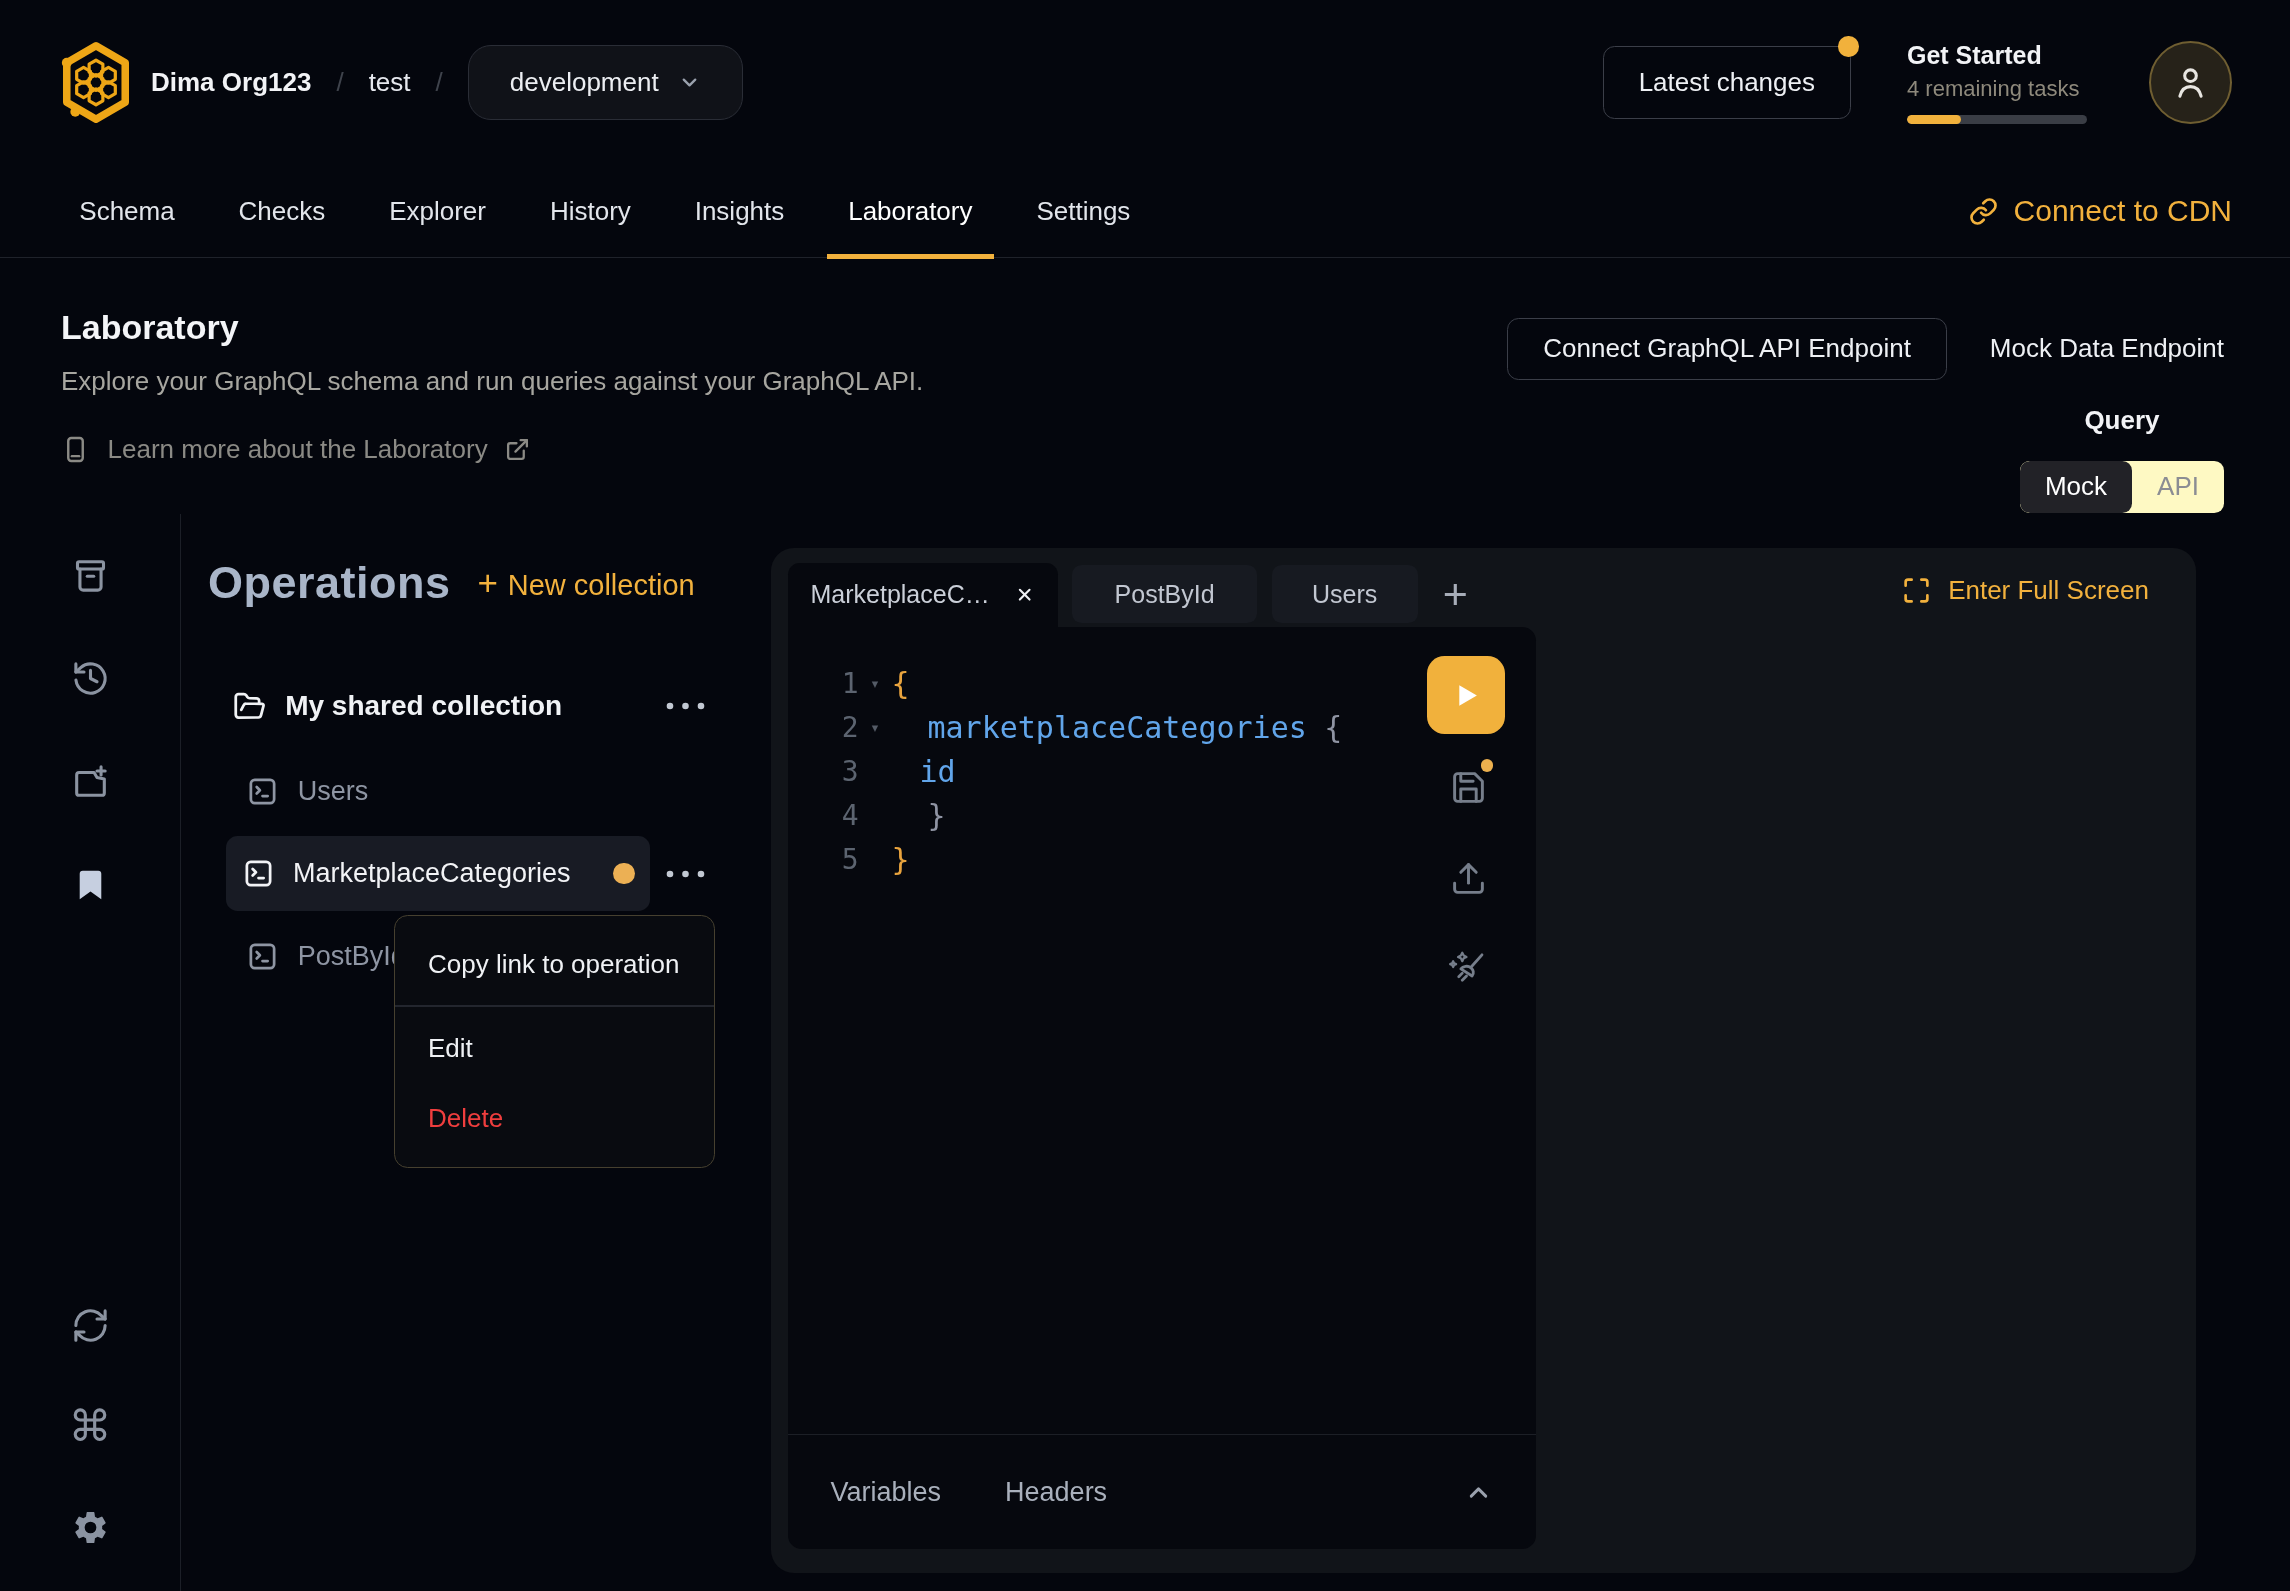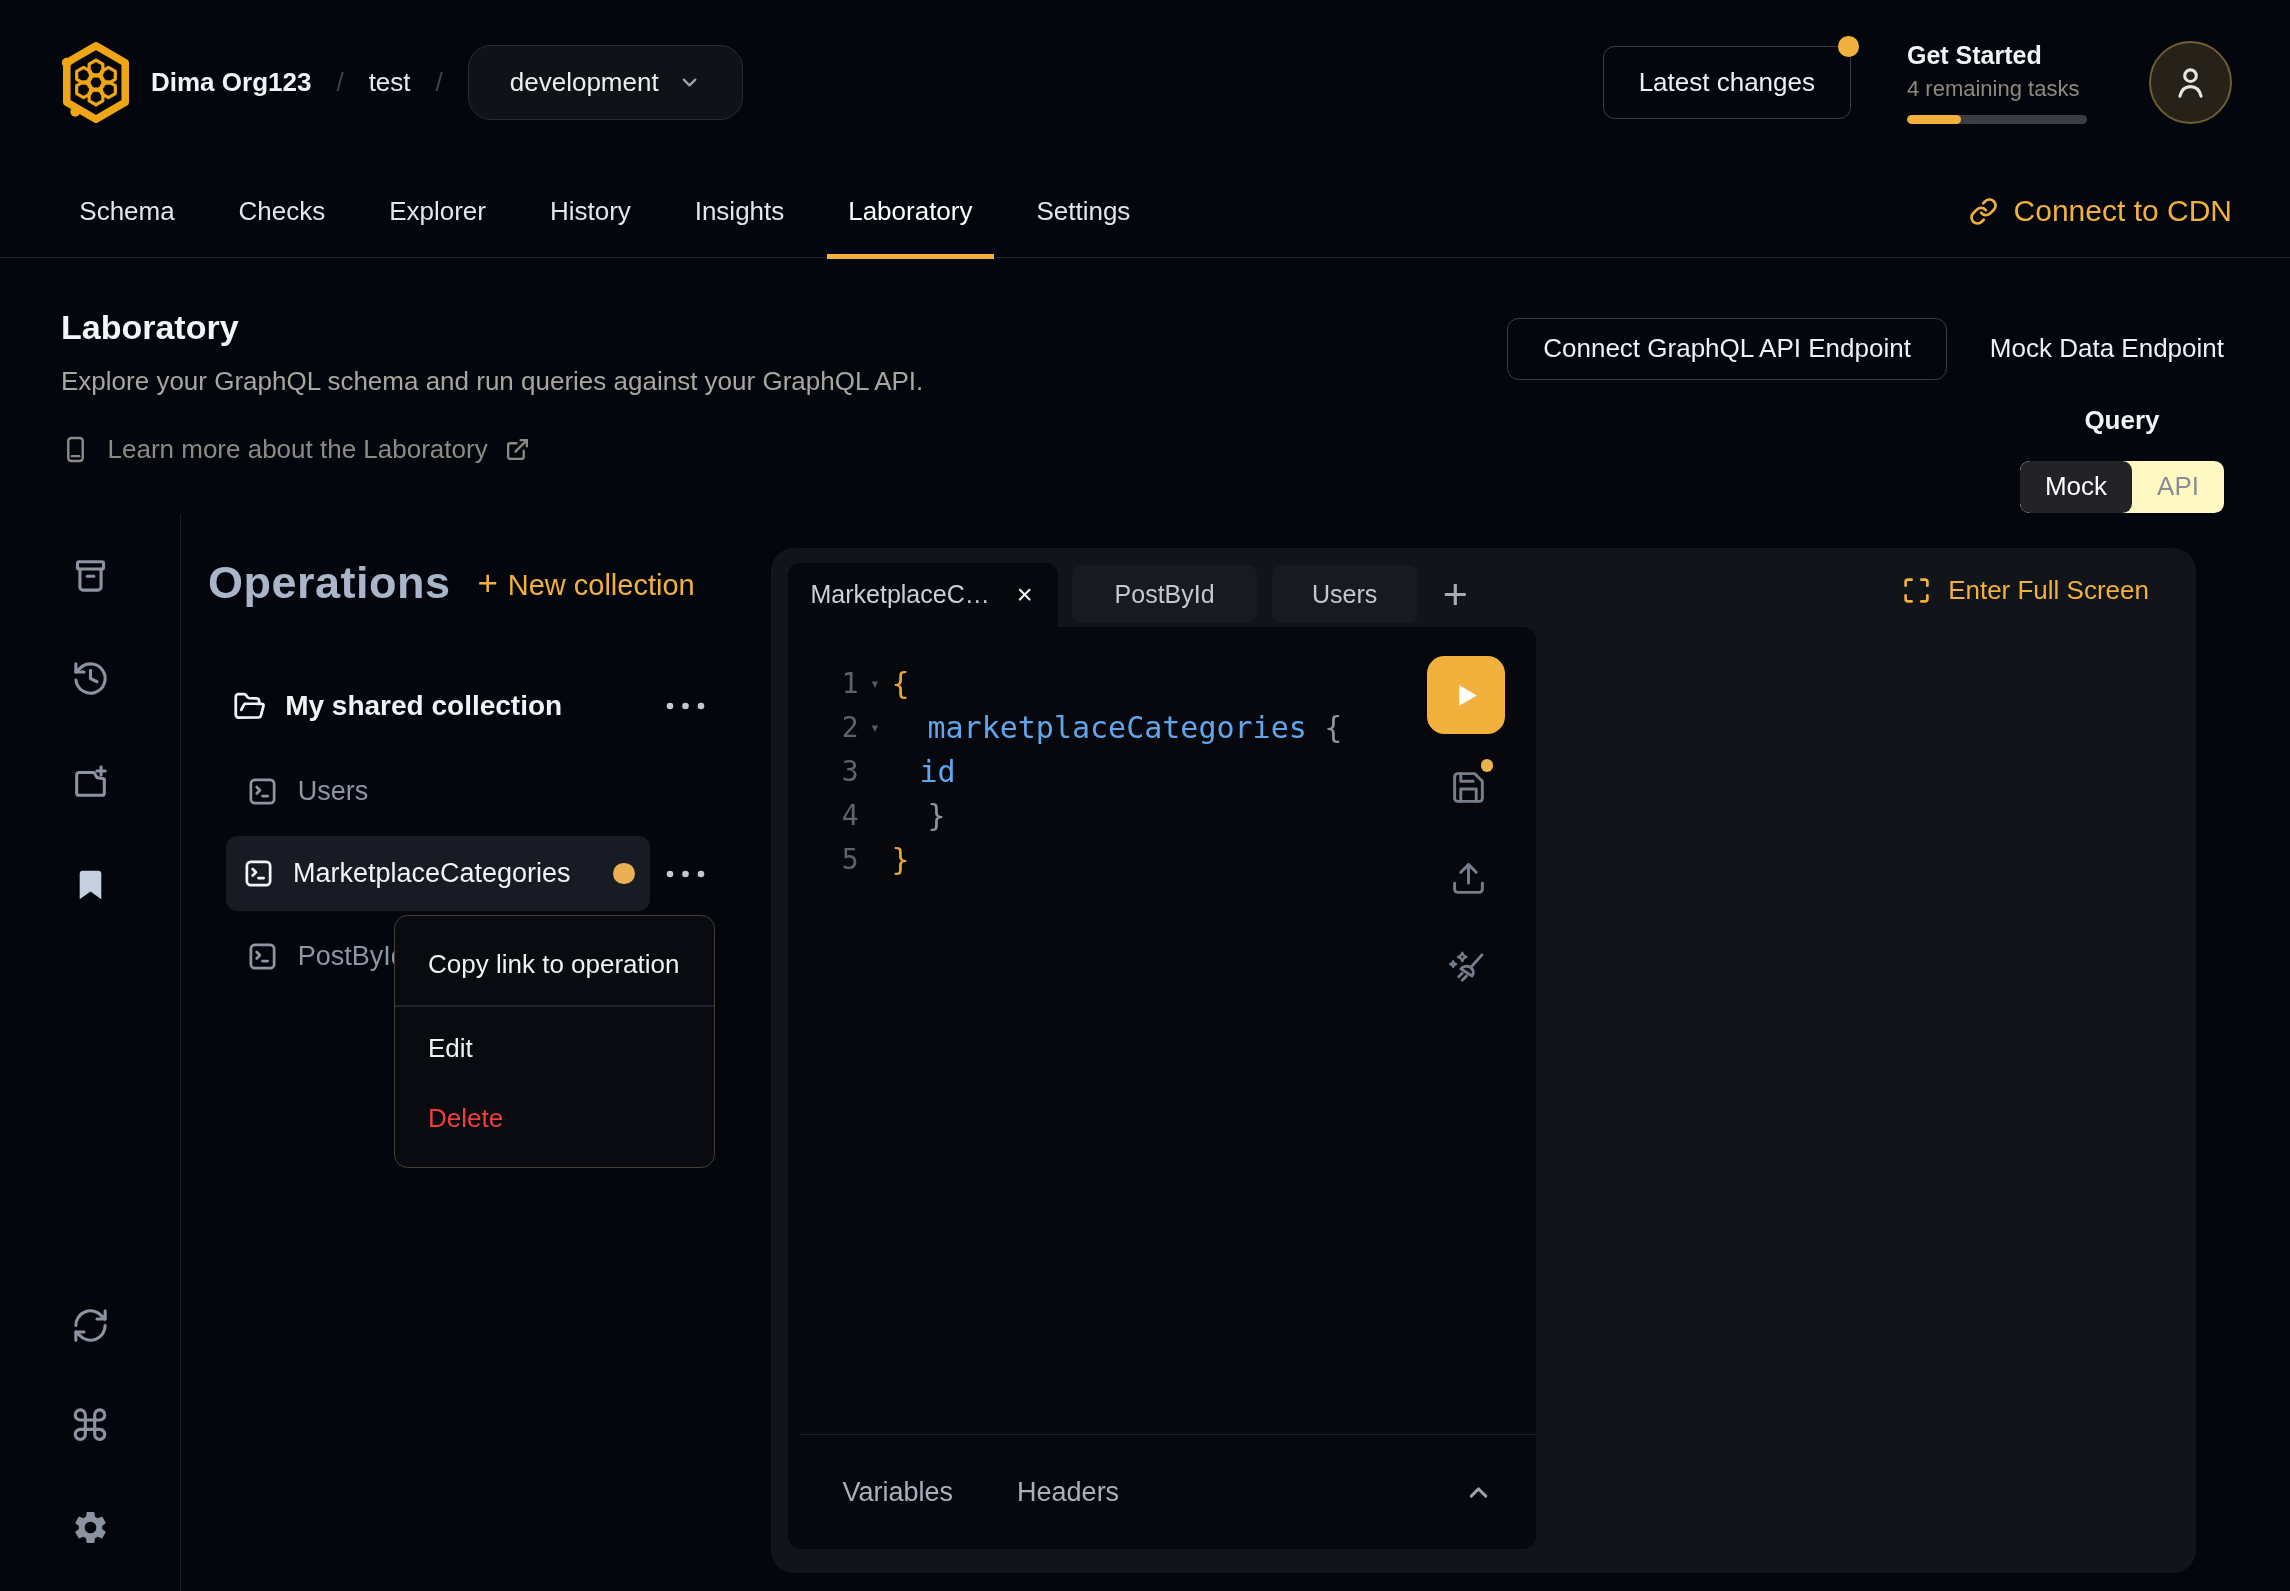--- a/index.html
+++ b/index.html
@@ -150,21 +150,21 @@
     background:#f1b13c; border:none; border-radius:17.5px;
     display:flex; align-items:center; justify-content:center; cursor:pointer;
   }
   .ed-icon { position:absolute; left:662px; color:#767e8b; cursor:pointer; }
   .ed-save { top:142px; }
   .ed-save-dot { position:absolute; left:693px; top:132px; width:12.6px; height:12.6px; border-radius:50%; background:#ecb04e; }
   .ed-share { top:233px; }
   .ed-broom { top:318px; left:656px; }
 
   .ed-footer {
-    position:absolute; left:12px; right:0; bottom:0; height:115px;
+    position:absolute; left:0; right:0; bottom:0; height:115px;
     border-top:1.9px solid #1c1f26; display:flex; align-items:center; padding:0 43px;
     border-radius:0 0 13.6px 13.6px;
   }
   .ft-tab { font-size:27px; color:#a9b0bc; margin-right:64px; cursor:pointer; }
   .ft-chevron { margin-left:auto; color:#9aa1ad; cursor:pointer; }
 </style>
 </head>
 <body>
 
 <div class="header">

